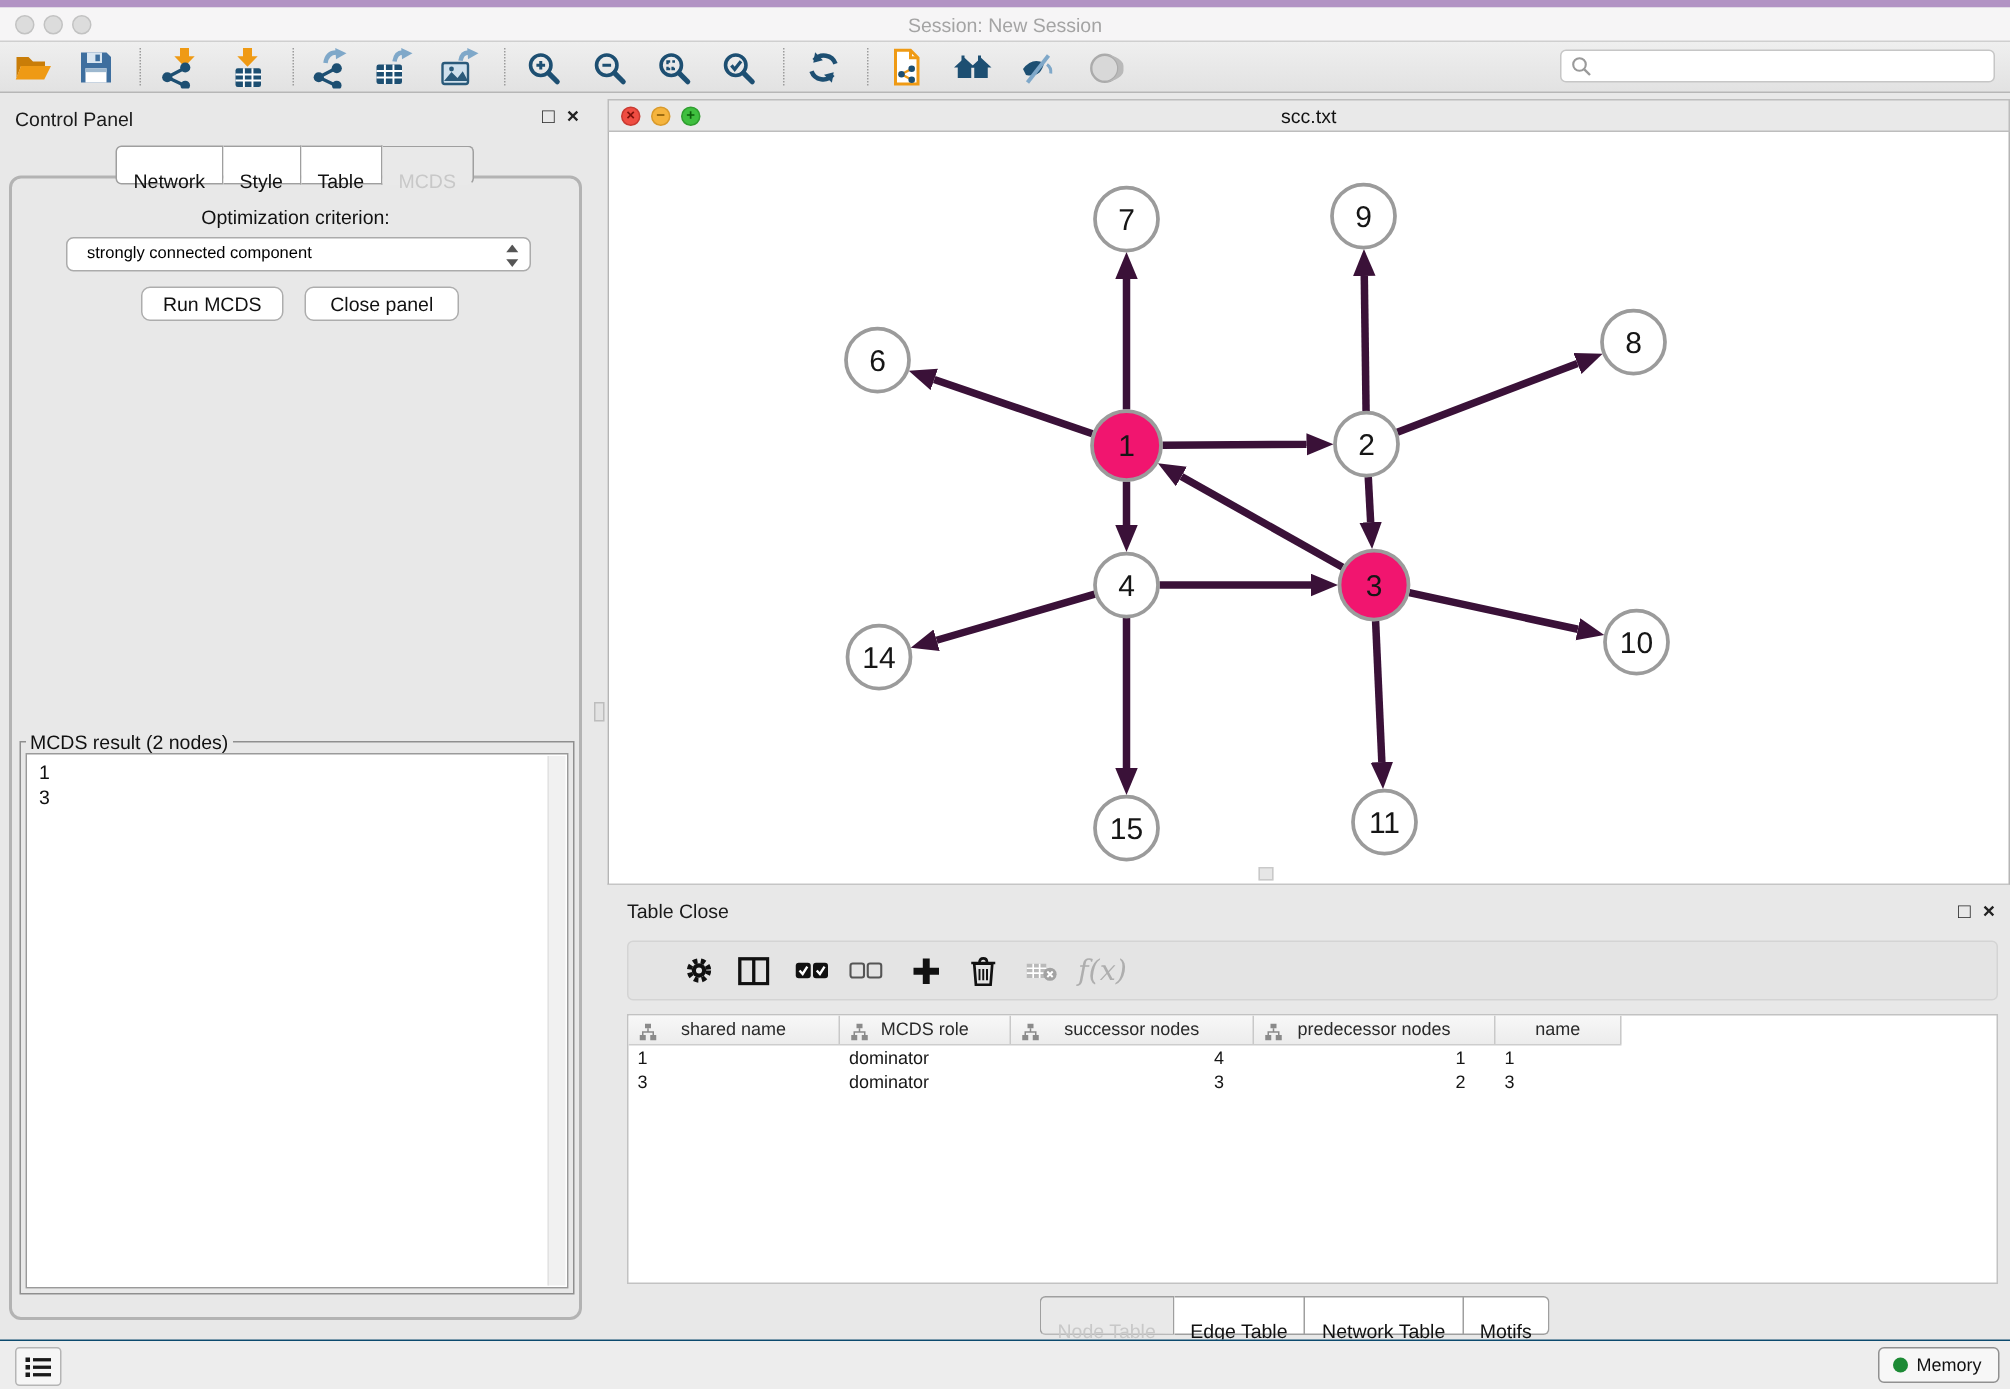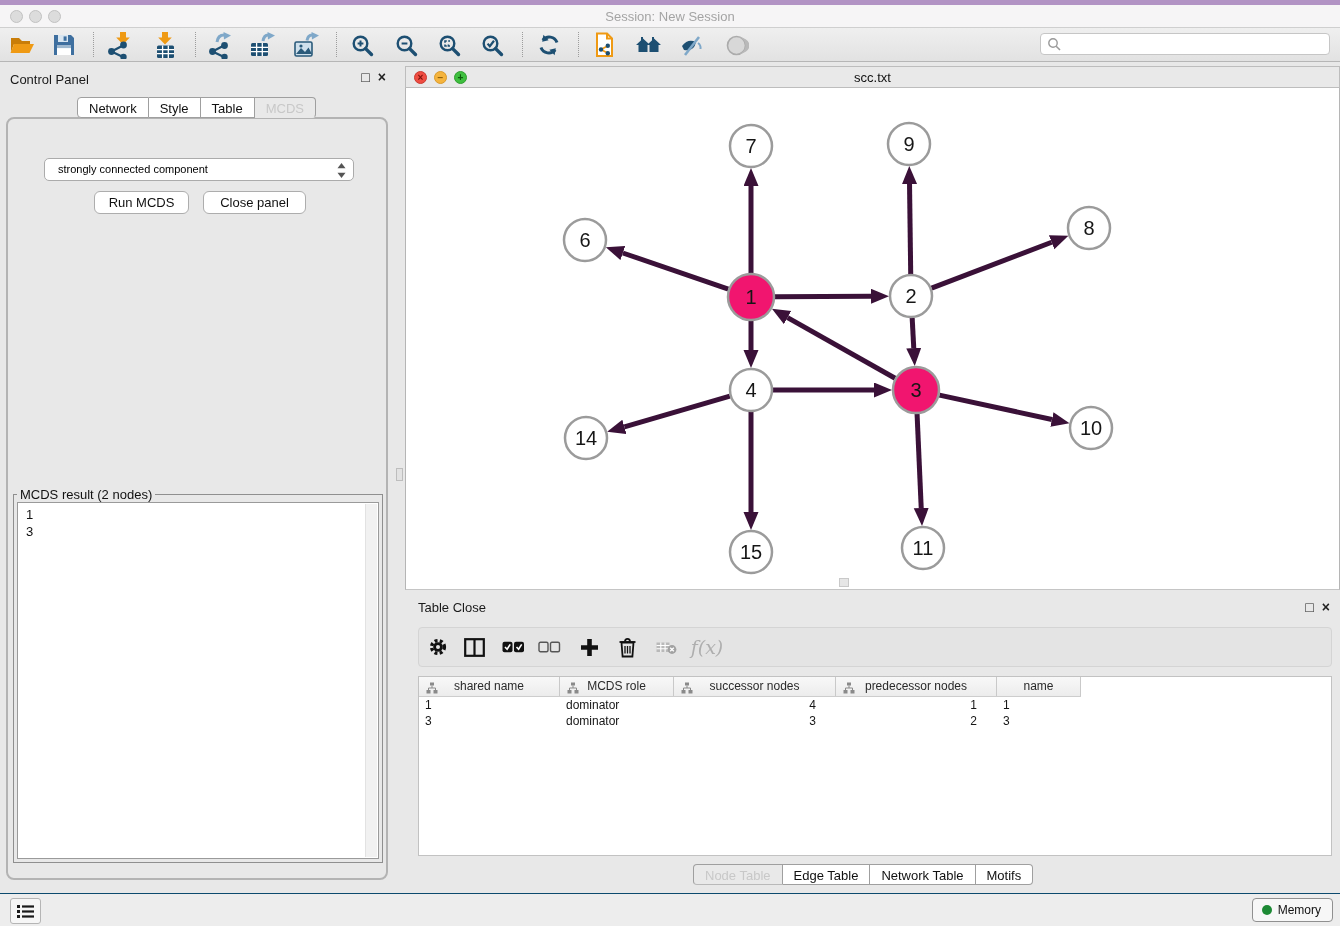--- a/index.html
+++ b/index.html
@@ -22,21 +22,21 @@
              border:1px solid #c6c6c6;border-radius:4px;box-sizing:border-box;}
   .search-glyph{position:absolute;left:6px;top:3px;}
   .searchbox input{position:absolute;left:24px;top:1px;width:258px;height:18px;border:none;outline:none;
                    background:transparent;font-size:13px;font-family:"Liberation Sans",sans-serif;}
   
   .control-panel{position:absolute;left:0;top:62px;width:394px;height:831px;}
   .panel-title{position:absolute;left:10px;top:10px;font-size:13px;color:#1a1a1a;}
   .win-btns{position:absolute;right:8px;top:8px;display:flex;gap:8px;font-weight:bold;color:#222;}
   .win-btns span{font-size:14px;line-height:14px;cursor:default;}
   .cp-tabs{position:absolute;left:77px;top:35px;height:21px;display:flex;z-index:3;}
-  .tab{height:21px;line-height:21px;padding:0 11px;font-size:13px;background:#fff;color:#111;
+  .tab{height:21px;line-height:21px;padding:12px 11px;font-size:13px;background:#fff;color:#111;
        border:1px solid #9f9f9f;border-left:none;box-sizing:border-box;cursor:default;}
   .tab:first-child{border-left:1px solid #9f9f9f;border-radius:4px 0 0 4px;}
   .tab:last-child{border-radius:0 4px 4px 0;}
   .tab.selected{background:#e9e9e9;color:#c8c8c8;border-bottom-color:#e9e9e9;}
   .cp-body{position:absolute;left:6px;top:55px;width:382px;height:763px;border:2px solid #b3b3b3;
            border-radius:8px;box-sizing:border-box;z-index:1;}
   .opt-label{position:absolute;left:0;top:75px;width:100%;text-align:center;font-size:13px;color:#111;}
   .dropdown{position:absolute;left:44px;top:96px;width:310px;height:23px;background:#fff;
             border:1px solid #ababab;border-radius:5px;box-sizing:border-box;font-size:11px;
             line-height:21px;padding-left:13px;cursor:default;}
@@ -71,21 +71,21 @@
   .nw-canvas{position:absolute;left:0;top:22px;width:935px;height:502px;background:#fff;
              border-left:1px solid #b5b5b5;border-right:1px solid #b5b5b5;border-bottom:1px solid #c5c5c5;
              box-sizing:border-box;}
   .nw-canvas svg{display:block;}
   .nw-grip{left:433px;bottom:2px;width:8px;height:7px;position:absolute;background:#e6e6e6;border:1px solid #c9c9c9;}
   
   .table-panel{position:absolute;left:405px;top:595px;width:935px;height:298px;}
   .tp-title{position:absolute;left:13px;top:5px;font-size:13px;color:#1a1a1a;}
   .tp-toolbar{position:absolute;left:13px;top:32px;width:914px;height:40px;background:#e4e4e4;
               border:1px solid #d4d4d4;border-radius:4px;box-sizing:border-box;}
-  .tpi{position:absolute;top:0;height:38px;display:flex;align-items:center;justify-content:center;cursor:default;}
+  .tpi{position:absolute;top:0;height:38px;display:flex;align-items:center;justify-content:center;cursor:default;margin-left:28px;}
   .fx-label{font-family:"DejaVu Serif","Liberation Serif",serif;font-style:italic;color:#aeaeae;font-size:19px;}
   .tp-table{position:absolute;left:13px;top:81px;width:914px;height:180px;background:#fff;
             border:1px solid #c2c2c2;box-sizing:border-box;overflow:hidden;}
   .thead{position:absolute;left:0;top:0;height:19px;display:flex;
          background:linear-gradient(#f8f8f8,#ececec);border-bottom:1px solid #cdcdcd;}
   .th{position:relative;border-right:1px solid #c9c9c9;font-size:12px;color:#2a2a2a;
       text-align:center;line-height:18px;box-sizing:border-box;cursor:default;}
   .th .hicon{position:absolute;left:7px;top:4px;}
   .trow{position:absolute;left:0;height:16px;display:flex;font-size:12px;color:#161616;}
   .td{box-sizing:border-box;padding:1px 6px 0 6px;overflow:hidden;white-space:nowrap;cursor:default;}
@@ -271,20 +271,21 @@
       <span>□</span>
       <span>×</span>
     </span>
     <div class="cp-tabs">
       <div class="tab">Network</div>
       <div class="tab">Style</div>
       <div class="tab">Table</div>
       <div class="tab selected">MCDS</div>
     </div>
     <div class="cp-body"></div>
+    <div class="opt-label">Optimization criterion:</div>
     <div class="dropdown">
       <span>strongly connected component</span>
       <span class="stepper">
         <svg width="9" height="15" viewBox="0 0 9 15">
             <path d="M4.5 0 L8.5 5.2 H0.5 Z" fill="#555"></path>
             <path d="M4.5 15 L8.5 9.8 H0.5 Z" fill="#555"></path>
           </svg>
       </span>
     </div>
     <button class="cp-btn btn-run">Run MCDS</button>

